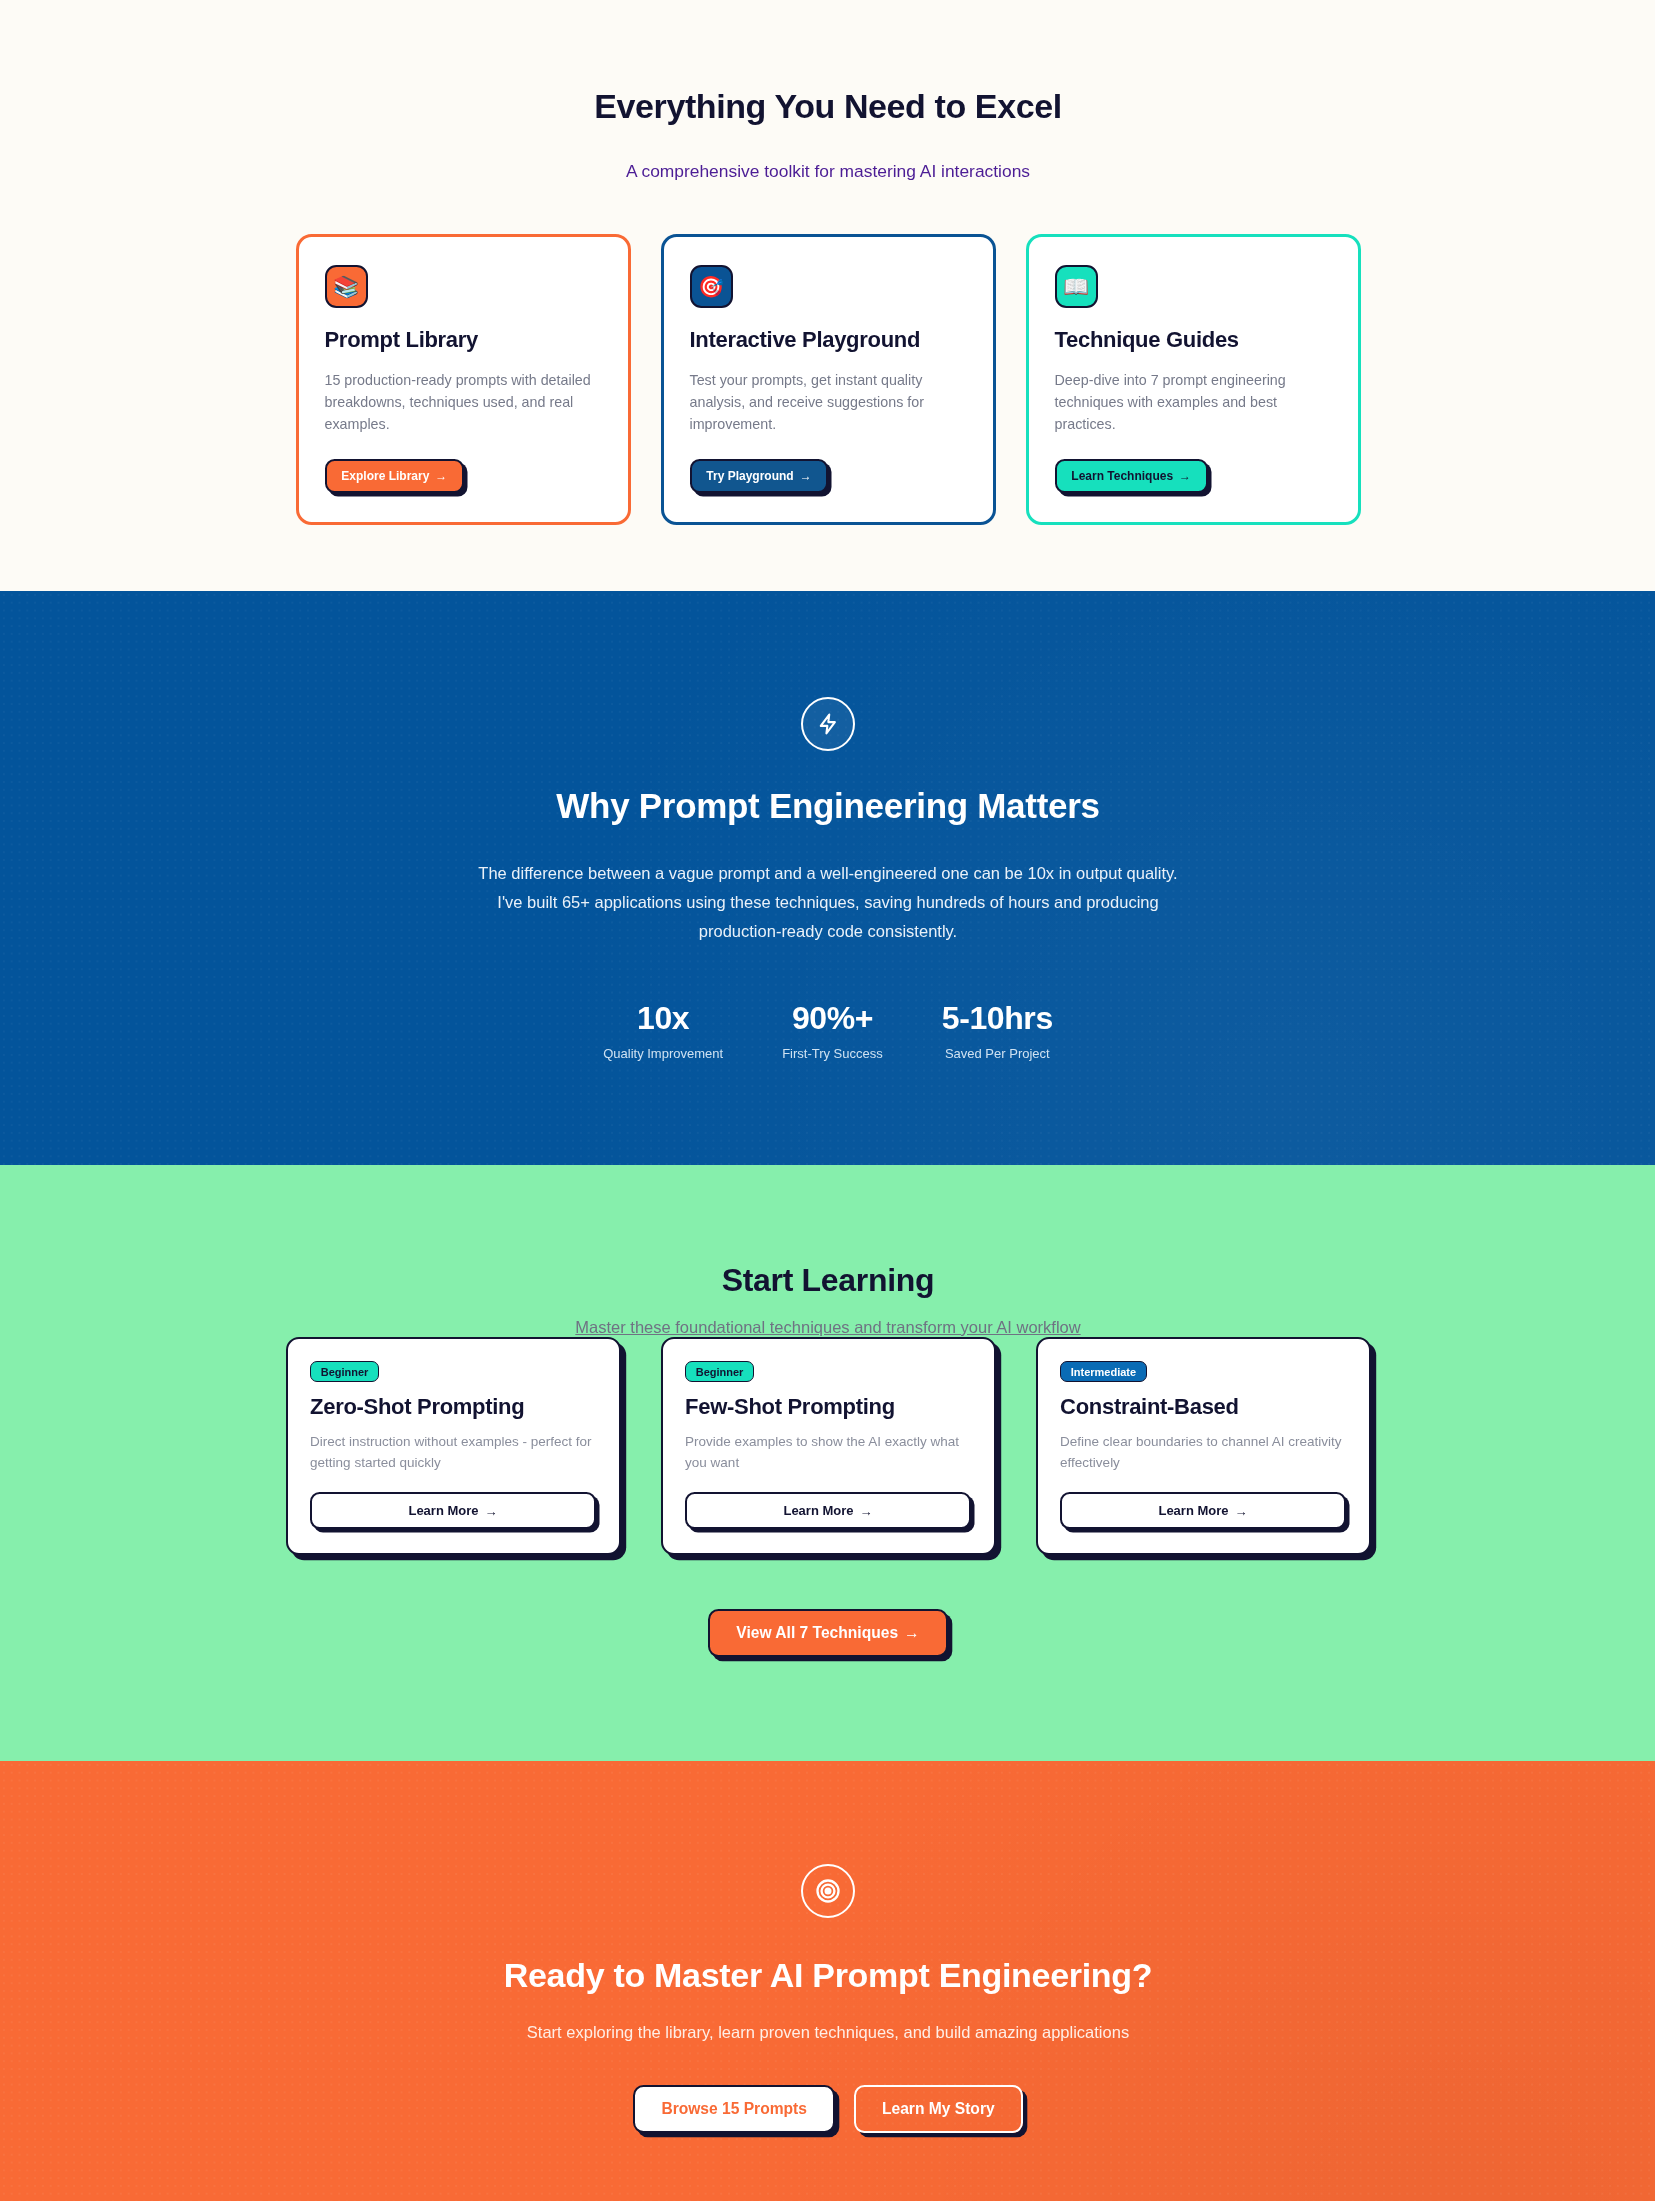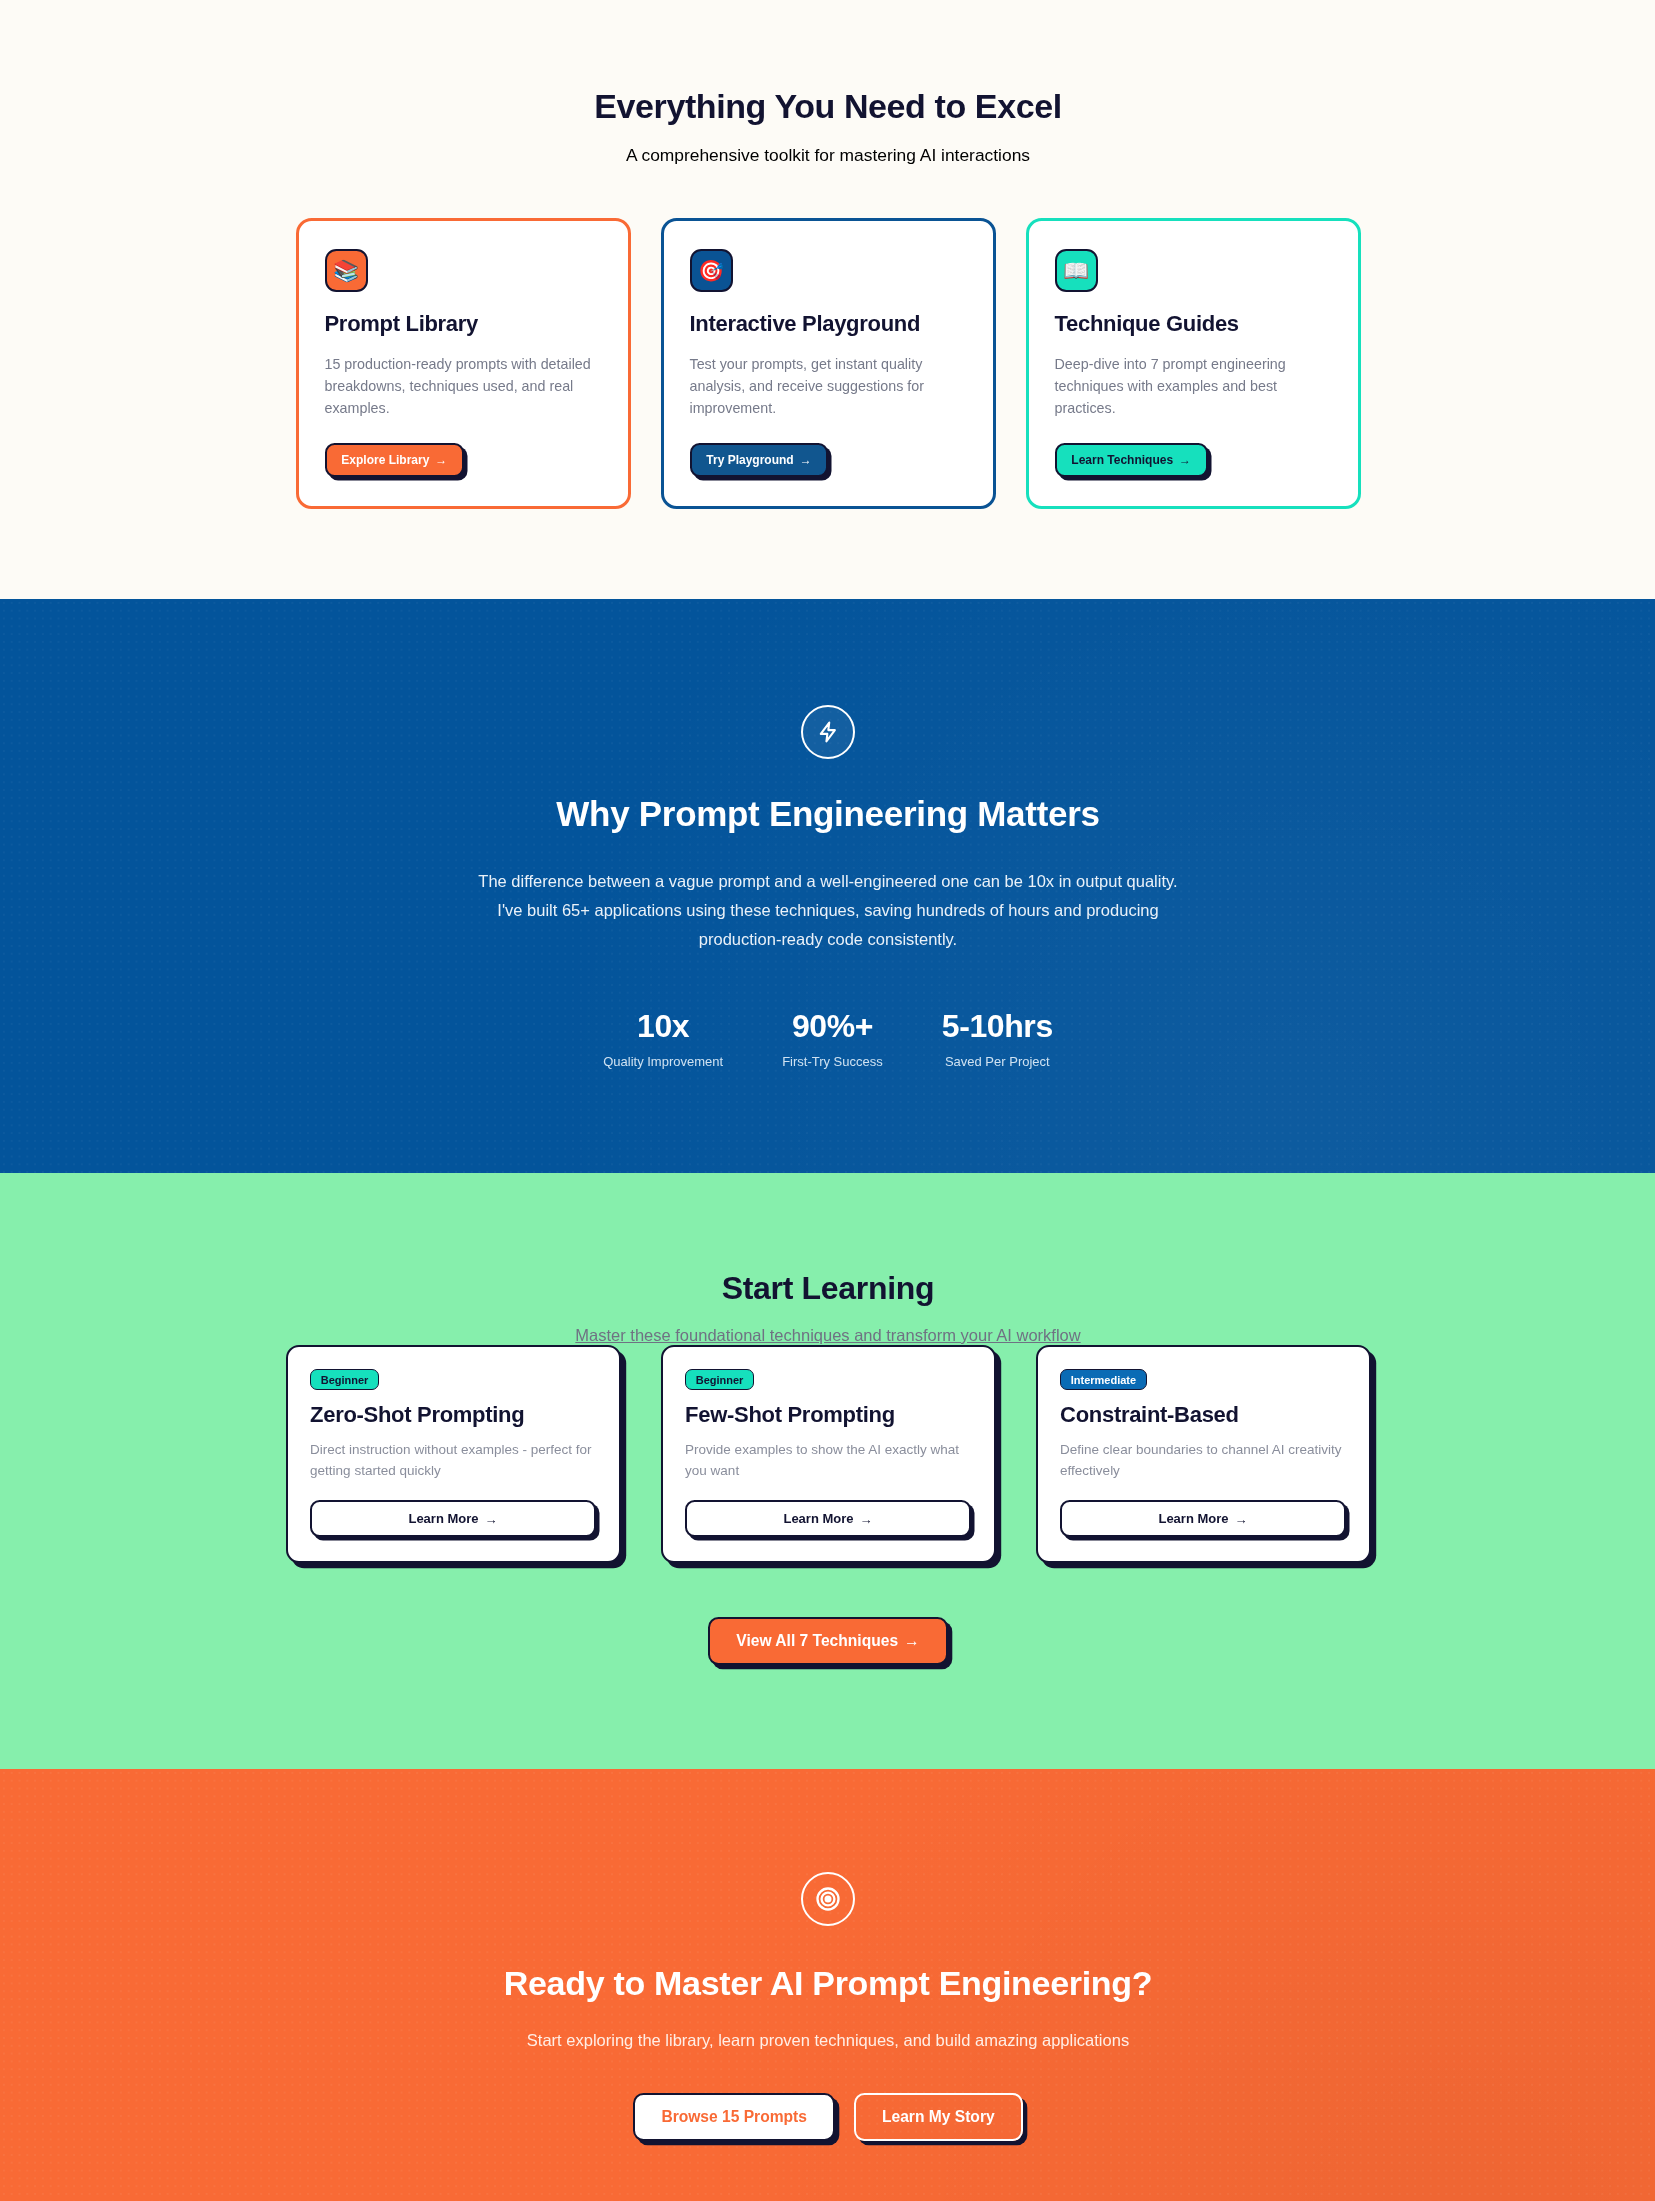--- a/index.html
+++ b/index.html
@@ -9,34 +9,34 @@
     background: #fdfbf6;
     font-family: "Liberation Sans", sans-serif;
     -webkit-font-smoothing: antialiased;
   }
 
   .page { width: 1656px; margin: 0 auto; }
 
   
   .features-section {
     background: #fdfbf6;
-    padding: 87px 0 90px;
+    padding: 87px 0 66px;
   }
   .section-head { text-align: center; }
   .section-title {
     font-size: 34px;
     font-weight: 800;
     color: #121331;
     letter-spacing: -0.4px;
     line-height: 1.15;
   }
   .section-sub {
-    margin-top: 19px;
+    margin-top: 35px;
     font-size: 17.4px;
-    color: #000000;
+    color: #4c1d95;
     font-weight: 400;
   }
 
   .cards-row {
     display: flex;
     justify-content: center;
     gap: 30px;
     margin-top: 52px;
   }
 

